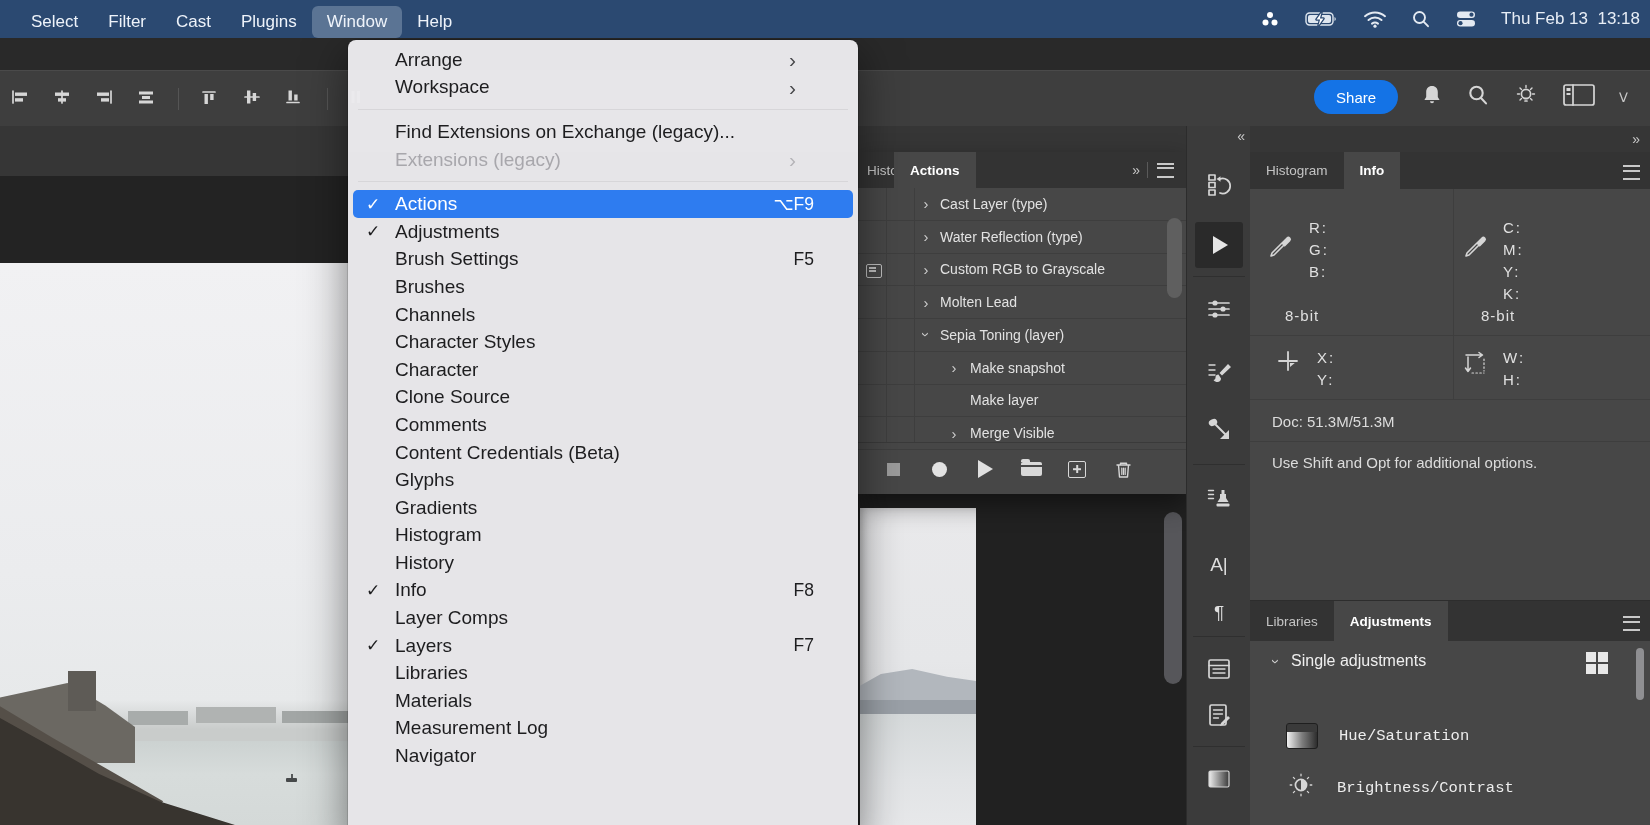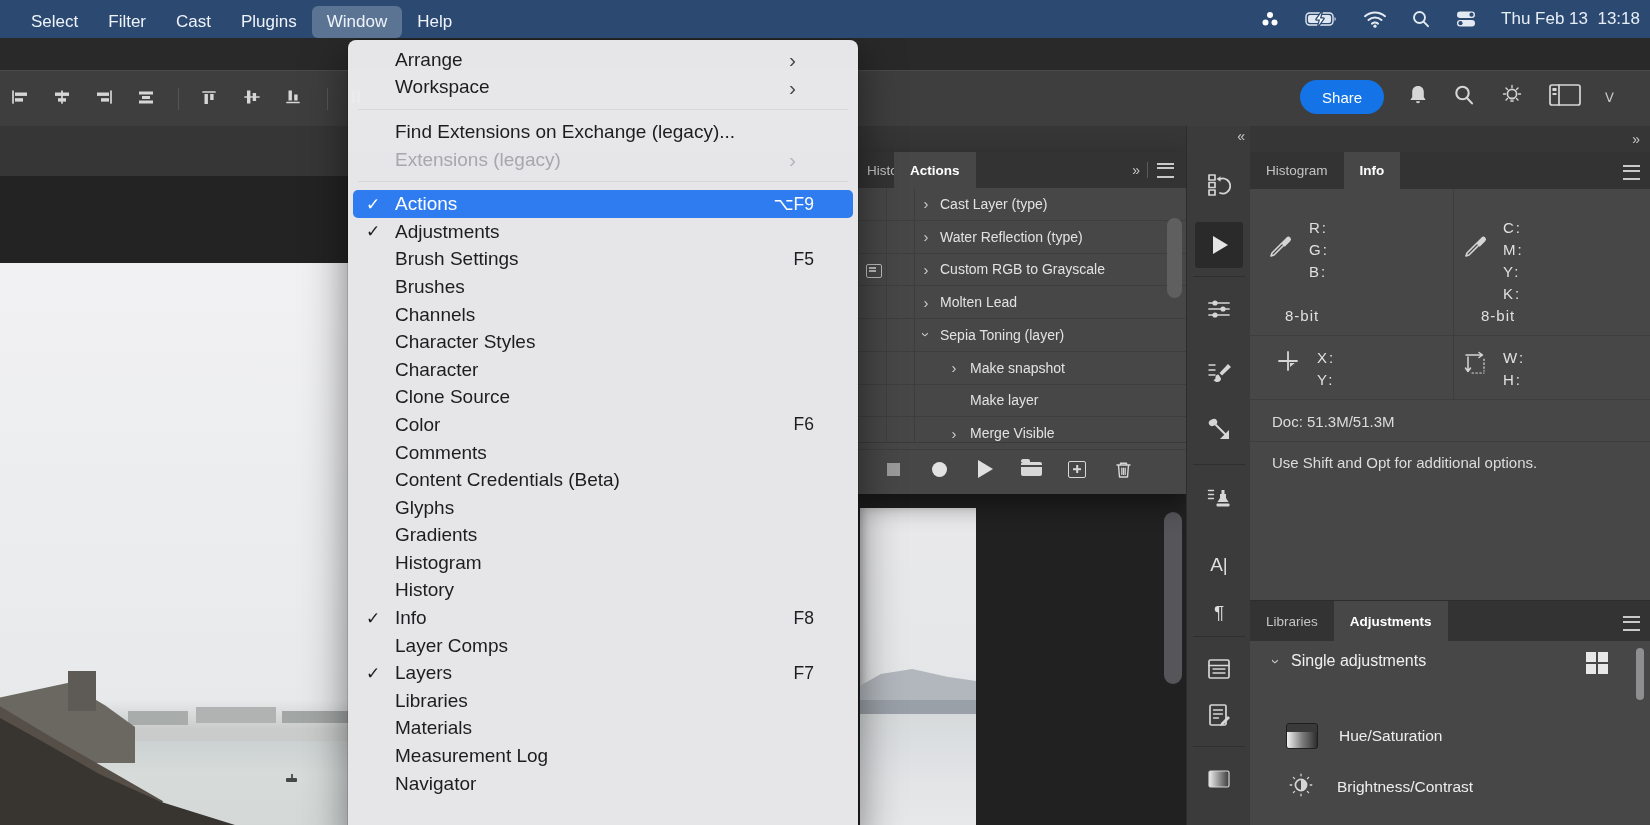--- a/index.html
+++ b/index.html
@@ -17,21 +17,21 @@
   .mb-right{position:absolute;right:10px;top:0;height:38px;display:flex;align-items:center;gap:24px;color:#e8eef6;}
   .mb-clock{font-size:17px;white-space:pre;}
   .statusicon svg{display:block;}
 
   
   .ps-titlebar{top:38px;left:0;width:1650px;height:32px;background:#292929;}
   .options-bar{top:70px;left:0;width:1650px;height:56px;background:#3e3e3e;border-top:1px solid #4a4a4a;border-bottom:1px solid #2c2c2c;}
   .topstrip{top:126px;left:0;width:1650px;height:26px;background:#363636;}
   .align-icons{position:absolute;left:10px;top:88px;display:flex;align-items:center;gap:22px;}
   .vdiv{width:1px;height:22px;background:#555;}
-  .share-cluster{position:absolute;right:36px;top:80px;display:flex;align-items:center;gap:23px;}
+  .share-cluster{position:absolute;right:22px;top:80px;display:flex;align-items:center;gap:23px;}
   .share-btn{background:#1473e6;color:#fff;font-size:15px;border:none;border-radius:17px;
     height:34px;padding:0 22px;display:flex;align-items:center;}
   .chev-small{color:#c9c9c9;font-size:13px;}
 
   
   .left-tabzone{top:152px;left:0;width:348px;height:24px;background:#363636;}
   .left-pasteboard{top:176px;left:0;width:348px;height:88px;background:#232323;}
   .photo{top:263px;left:0;width:348px;height:562px;background:linear-gradient(#f1f1f3 0%,#ebecee 55%,#e7e9ea 78%);overflow:hidden;}
   .photo .sea{position:absolute;left:0;top:478px;width:348px;height:84px;background:linear-gradient(#ccd2d1,#d7dcdb 40%,#d4d9d8);}
   .photo .townband{position:absolute;left:0;top:437px;width:348px;height:42px;background:linear-gradient(rgba(205,207,206,0),#c9cccb 70%);}
@@ -119,21 +119,21 @@
   .info-tip{position:absolute;left:22px;top:262px;font-size:15px;color:#dcdcdc;line-height:23px;width:360px;}
   .adj-tabbar{top:474px;left:0;width:400px;height:40px;border-top:1px solid #2d2d2d;}
   .adj-tabbar .tab{height:40px;}
   .adj-body{position:absolute;top:514px;left:0;width:400px;height:185px;}
   .adj-section{position:absolute;left:24px;top:12px;display:flex;align-items:center;gap:12px;color:#efefef;font-size:16px;}
   .adj-section .chev{transform:rotate(90deg);display:inline-block;color:#d5d5d5;font-size:15px;}
   .grid-icon{position:absolute;right:42px;top:12px;width:22px;height:22px;
     background:conic-gradient(#e8e8e8 0 0);display:grid;grid-template-columns:10px 10px;grid-template-rows:10px 10px;gap:2px;background:none;}
   .grid-icon span{background:#e8e8e8;}
   .adj-scroll{position:absolute;right:6px;top:8px;width:8px;height:52px;background:#8f8f92;border-radius:4px;}
-  .adj-item{position:absolute;left:36px;display:flex;align-items:center;gap:21px;color:#ededed;font-size:15.5px;}
+  .adj-item{position:absolute;left:36px;display:flex;align-items:center;gap:21px;color:#ededed;font-size:15.5px;font-family:Liberation Mono, monospace;}
   .huesat-icon{width:30px;height:24px;border:1px solid #1f1f1f;border-radius:3px;overflow:hidden;background:
     linear-gradient(#3a3a3a 0 8px, transparent 8px),
     linear-gradient(90deg,#f2f2f2,#7e7e7e 50%,#2e2e2e);}
 
   
   .win-menu{position:absolute;left:348px;top:40px;width:510px;height:800px;background:rgba(235,234,237,.98);
     border-radius:8px;box-shadow:0 14px 44px rgba(0,0,0,.5),0 0 0 1px rgba(0,0,0,.12);z-index:50;padding-top:6px;box-sizing:border-box;}
   .wm-item{height:27.6px;display:flex;align-items:center;margin:0 5px;padding:0 9px 0 13px;border-radius:5px;
     font-size:19px;color:#1d1d1f;position:relative;}
   .wm-check{width:29px;font-size:17px;color:#1d1d1f;}
@@ -625,26 +625,20 @@
         <span class="wm-label">Character</span>
         <span class="wm-fill"></span>
       </div>
       <div class="wm-item">
         <span class="wm-check"></span>
         <span class="wm-label">Clone Source</span>
         <span class="wm-fill"></span>
       </div>
       <div class="wm-item">
         <span class="wm-check"></span>
-        <span class="wm-label">Color</span>
-        <span class="wm-fill"></span>
-        <span class="wm-shortcut">F6</span>
-      </div>
-      <div class="wm-item">
-        <span class="wm-check"></span>
         <span class="wm-label">Comments</span>
         <span class="wm-fill"></span>
       </div>
       <div class="wm-item">
         <span class="wm-check"></span>
         <span class="wm-label">Content Credentials (Beta)</span>
         <span class="wm-fill"></span>
       </div>
       <div class="wm-item">
         <span class="wm-check"></span>

